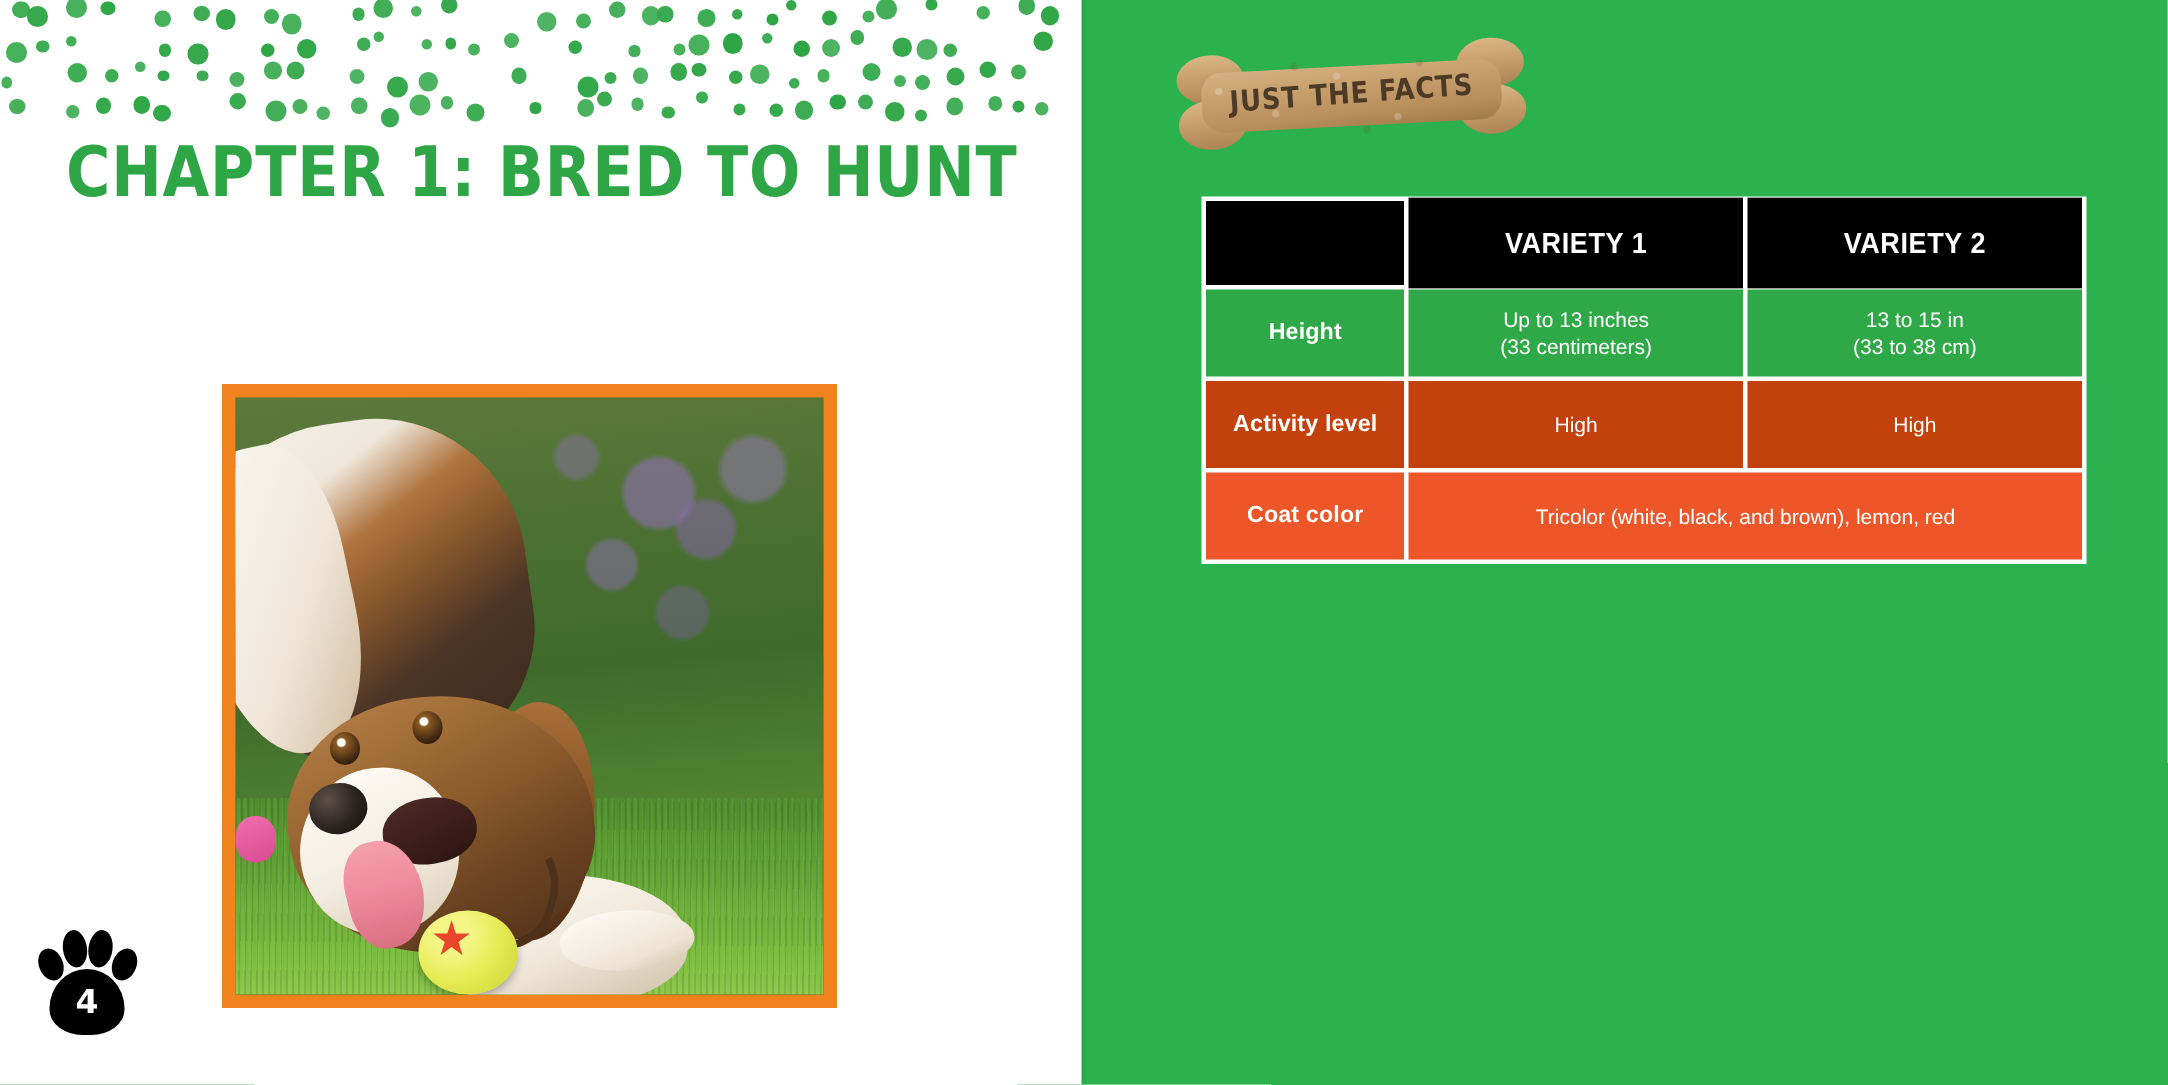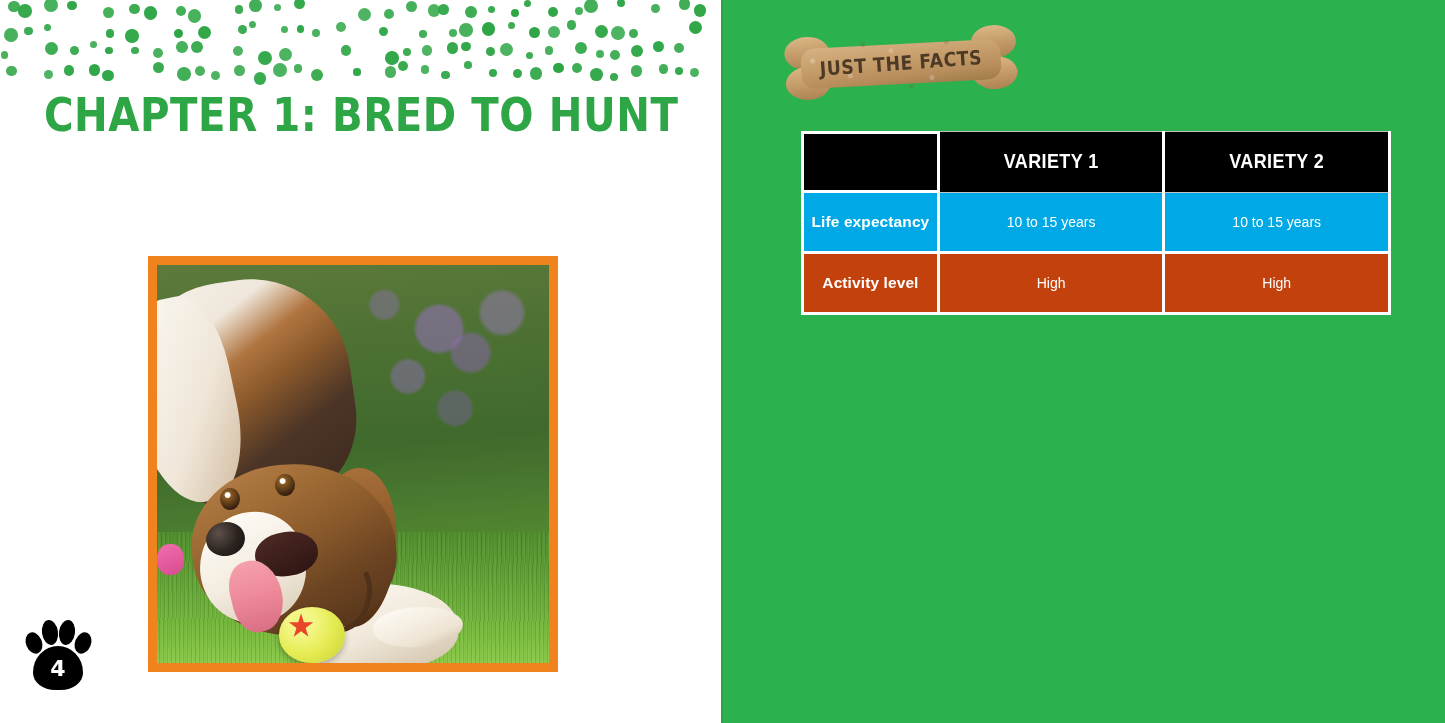--- a/index.html
+++ b/index.html
@@ -498,27 +498,31 @@
           <col class="col-v2">
       </colgroup>
       <thead>
         <tr>
           <th class="hdr-blank"></th>
           <th class="hdr-cell">VARIETY 1</th>
           <th class="hdr-cell">VARIETY 2</th>
         </tr>
       </thead>
       <tbody>
-        <tr class="r-life">
-          <td class="row-label">Life expectancy</td>
-          <td class="row-val">10 to 15 years</td>
-          <td class="row-val">10 to 15 years</td>
+        <tr class="r-height">
+          <td class="row-label">Height</td>
+          <td class="row-val">Up to 13 inches<br>(33 centimeters)</td>
+          <td class="row-val">13 to 15 in<br>(33 to 38 cm)</td>
         </tr>
         <tr class="r-activity">
           <td class="row-label">Activity level</td>
           <td class="row-val">High</td>
           <td class="row-val">High</td>
         </tr>
+        <tr class="r-coat">
+          <td class="row-label">Coat color</td>
+          <td class="row-val" colspan="2">Tricolor (white, black, and brown), lemon, red</td>
+        </tr>
       </tbody>
     </table>
 
   </div>
 </div>
 
 </body></html>

